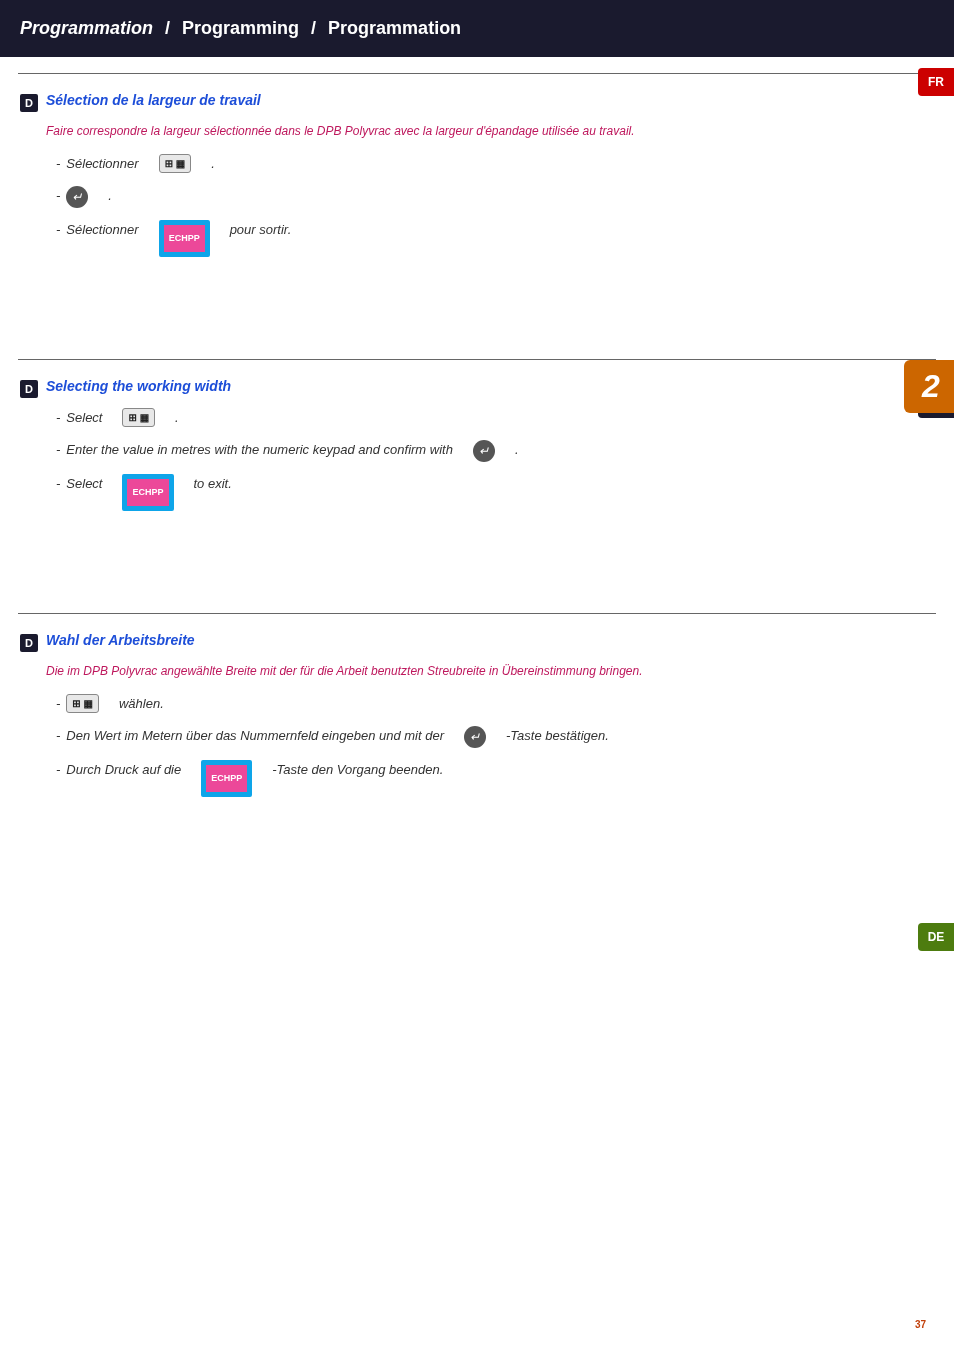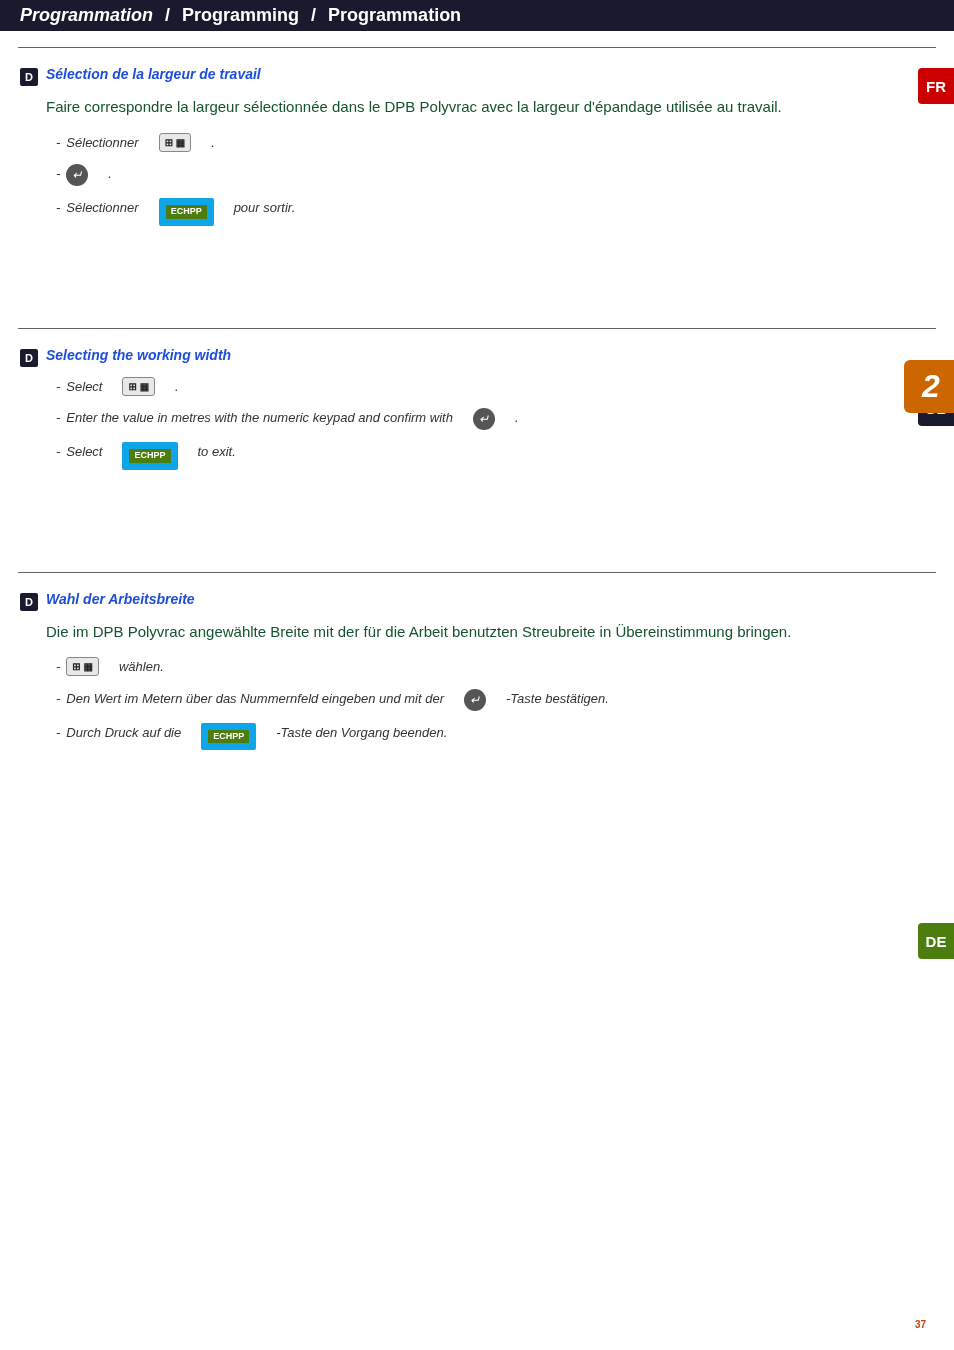--- a/index.html
+++ b/index.html
@@ -10,21 +10,21 @@
       background: #ffffff;
       font-family: Arial, Helvetica, sans-serif;
       position: relative;
       overflow-x: hidden;
     }
 
     
     .header-bar {
       background: #1a1a2e;
       color: #ffffff;
-      padding: 5px 20px;
+      padding: 18px 20px;
       display: flex;
       align-items: center;
       gap: 12px;
     }
     .header-title-fr {
       font-style: italic;
       font-weight: bold;
       font-size: 18px;
       color: #ffffff;
     }
@@ -42,26 +42,26 @@
       font-weight: bold;
       font-size: 18px;
       color: #ffffff;
     }
 
     
     .side-badge {
       position: absolute;
       right: 0;
       width: 36px;
-      height: 36px;
+      height: 28px;
       border-radius: 4px 0 0 4px;
       display: flex;
       align-items: center;
       justify-content: center;
-      font-size: 15px;
+      font-size: 12px;
       font-weight: bold;
       color: #ffffff;
     }
     .badge-fr {
       background: #cc0000;
       top: 68px;
     }
     .badge-gb {
       background: #1a1a2e;
       top: 390px;
@@ -127,22 +127,23 @@
     }
     .section-title {
       font-weight: bold;
       font-style: italic;
       font-size: 14px;
       color: #1d4ed8;
     }
 
     
     .section-desc {
-      font-size: 15px;
-      color: #14532d;
+      font-style: italic;
+      font-size: 12px;
+      color: #be185d;
       line-height: 1.5;
       margin-left: 26px;
       margin-bottom: 14px;
     }
 
     
     .step {
       display: flex;
       align-items: flex-start;
       gap: 6px;
@@ -186,27 +187,27 @@
       height: 22px;
       text-align: center;
       line-height: 22px;
       color: #fff;
       font-size: 12px;
       vertical-align: middle;
     }
 
     .btn-echpp {
       display: inline-block;
-      border: 7px solid #0ea5e9;
+      border: 5px solid #0ea5e9;
       border-radius: 2px;
-      background: #4d7c0f;
+      background: #ec4899;
       color: #fff;
       font-size: 9px;
       font-weight: bold;
-      padding: 0 5px;
+      padding: 7px 5px;
       vertical-align: middle;
       font-style: normal;
     }
 
     
     .thin-line {
       border: none;
       border-top: 1px solid #666;
       margin: 0 18px 0 18px;
     }

